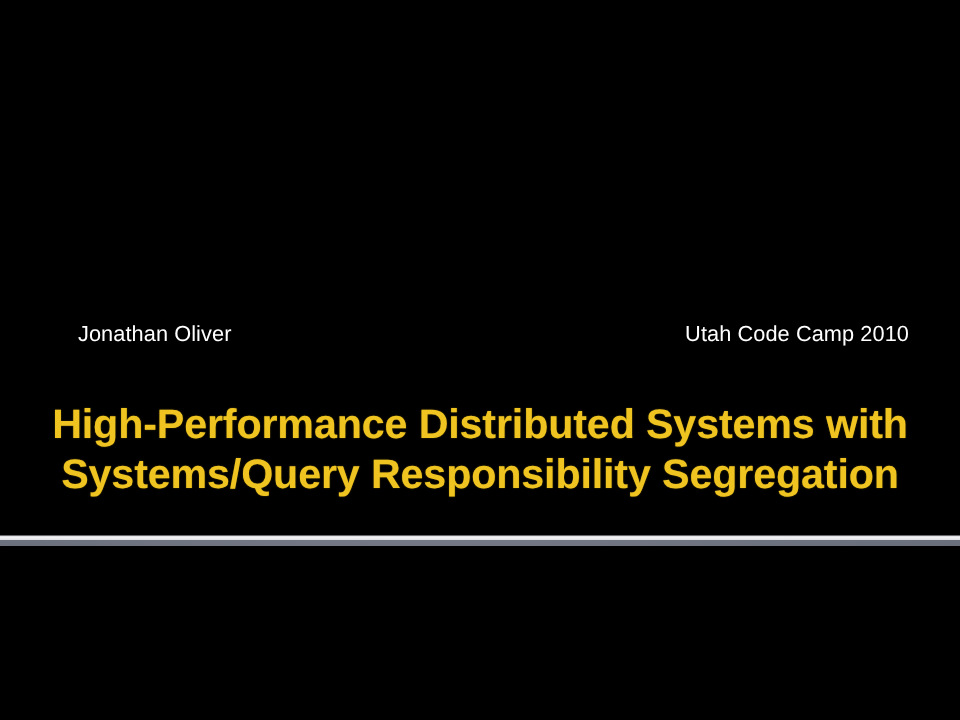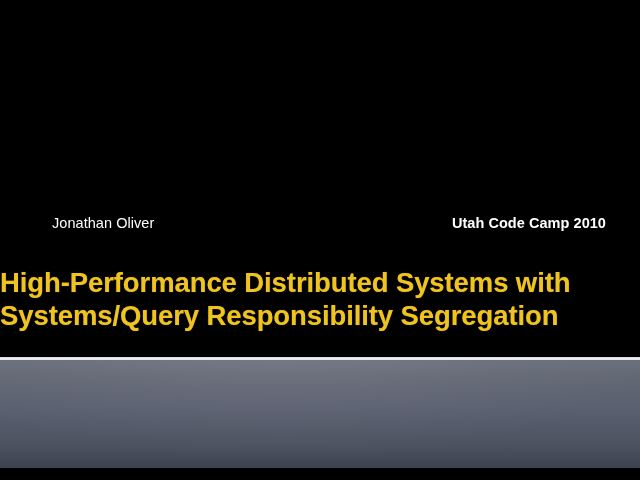--- a/index.html
+++ b/index.html
@@ -5,21 +5,21 @@
 <style>
   html, body {
     margin: 0;
     padding: 0;
     background: #000000;
   }
 
   #slide {
     position: relative;
     width: 640px;
-    height: 468px;
+    height: 364px;
     overflow: hidden;
     background: #000000;
     font-family: "Liberation Sans", sans-serif;
     -webkit-font-smoothing: antialiased;
   }
 
   
   .stage-top {
     position: absolute;
     left: 0;
@@ -49,33 +49,34 @@
     letter-spacing: 0.05px;
     white-space: nowrap;
   }
 
   .meta-event {
     position: absolute;
     right: 34px;
     top: 0;
     font-size: 14.5px;
     line-height: 26px;
-    font-weight: 700;
+    font-weight: 400;
     color: #ffffff;
     letter-spacing: 0.05px;
     white-space: nowrap;
     text-align: right;
   }
 
   
   .title-block {
     position: absolute;
     left: 0;
     top: 266px;
     width: 640px;
+    text-align: center;
   }
 
   .title-line {
     display: block;
     font-size: 27.5px;
     line-height: 33px;
     font-weight: bold;
     color: #f0c420;
     letter-spacing: -0.1px;
     white-space: nowrap;

